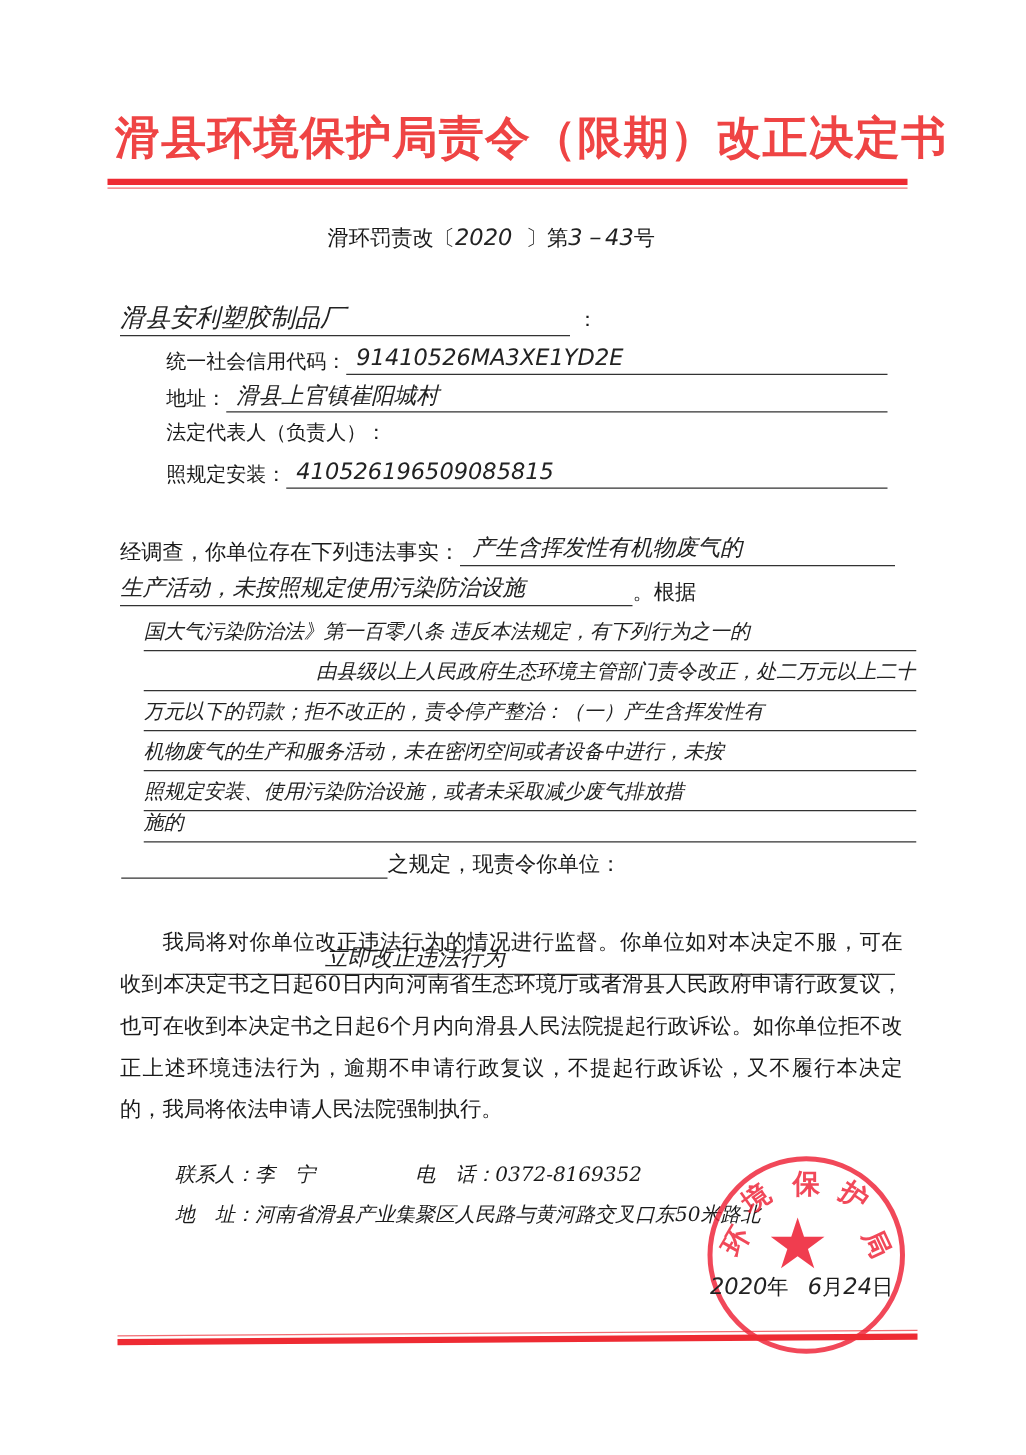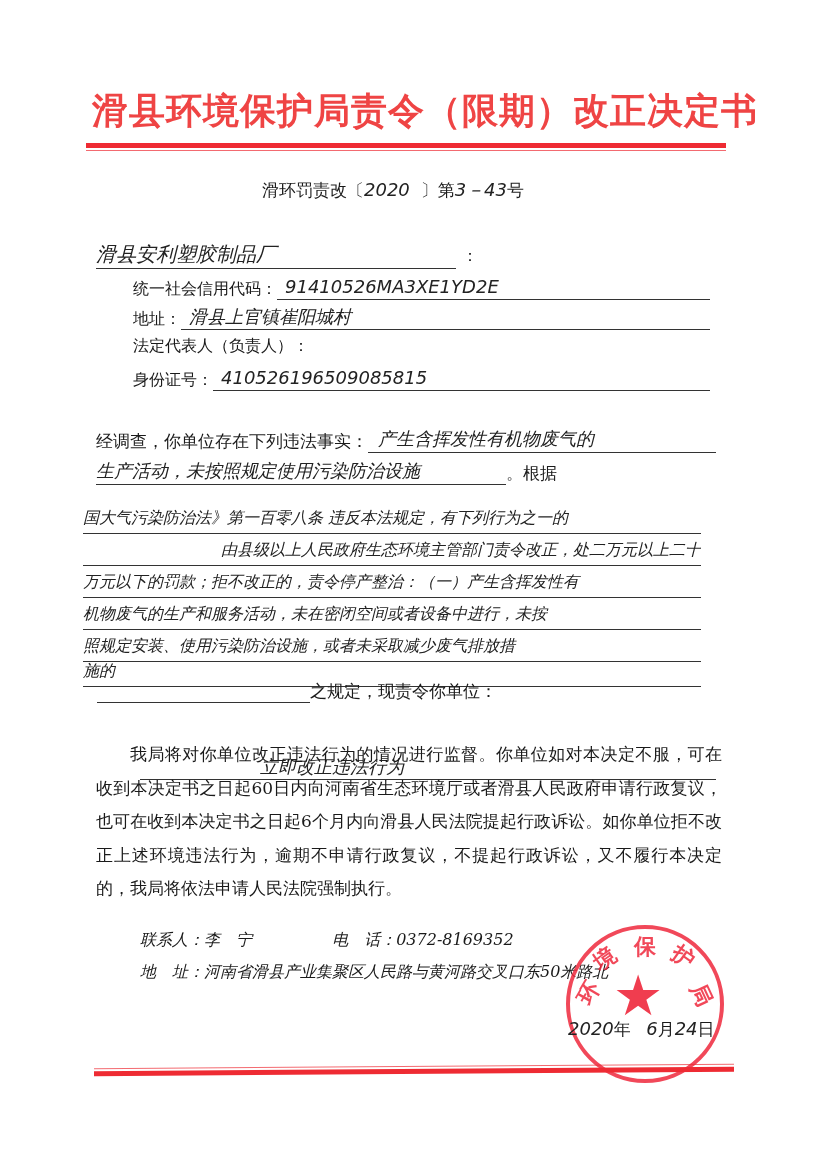--- a/index.html
+++ b/index.html
@@ -9,22 +9,22 @@
   .title { left: 92px; top: 86px; width: 640px; font-size: 36px; font-weight: bold;
            color: #ef4444; letter-spacing: 1px; white-space: nowrap; line-height: 48px; }
   .redline-thick { background: #ee2b33; }
   .docno { left: 262px; top: 178px; font-size: 17px; white-space: nowrap; }
   .hw { font-family: "DejaVu Sans", sans-serif; font-style: italic; color: #222;
         font-size: 18px; }
   .lbl { font-size: 16px; white-space: nowrap; }
   .uline { border-bottom: 1px solid #333; }
   .field { position: absolute; display: flex; align-items: flex-end; }
   .field .fill { flex: 1; border-bottom: 1px solid #333; padding-left: 8px; height: 24px; line-height: 24px; }
-  .body-line { position: absolute; left: 83px; width: 618px; height: 30px;
-               border-bottom: 1px solid #333; font-size: 16px; line-height: 30px; white-space: nowrap; overflow: hidden; margin-top: 13px; }
+  .body-line { position: absolute; left: 115px; width: 618px; height: 30px;
+               border-bottom: 1px solid #333; font-size: 16px; line-height: 30px; white-space: nowrap; overflow: hidden; }
   .para { left: 96px; width: 626px; font-size: 17px; line-height: 33.5px; text-indent: 2em;
           text-align: justify; }
   .contact { font-size: 16px; white-space: nowrap; font-style: italic; }
   .stamp { left: 566px; top: 925px; width: 158px; height: 158px; border-radius: 50%;
            border: 4px solid rgba(238,40,60,0.85); box-sizing: border-box; }
   .stamp-star { left: 613px; top: 968px; font-size: 56px; color: rgba(238,40,60,0.9); line-height: 1; }
   .stamp-ch { position: absolute; color: rgba(238,40,60,0.85); font-size: 22px; font-weight: bold; }
 </style>
 </head>
 <body>
@@ -47,21 +47,21 @@
   <span class="fill hw">91410526MA3XE1YD2E</span>
 </div>
 <div class="field" style="left:133px;top:305px;width:577px;">
   <span class="lbl">地址：</span>
   <span class="fill hw">滑县上官镇崔阳城村</span>
 </div>
 <div class="field" style="left:133px;top:336px;width:577px;">
   <span class="lbl">法定代表人（负责人）：</span>
 </div>
 <div class="field" style="left:133px;top:366px;width:577px;">
-  <span class="lbl">身份证号：</span>
+  <span class="lbl">照规定安装：</span>
   <span class="fill hw">410526196509085815</span>
 </div>
 
 <div class="abs" style="left:96px;top:426px;width:620px;display:flex;align-items:flex-end;">
   <span class="lbl" style="font-size:17px;">经调查，你单位存在下列违法事实：</span>
   <span class="hw uline" style="flex:1;padding-left:10px;height:26px;line-height:26px;">产生含挥发性有机物废气的</span>
 </div>
 <div class="abs" style="left:96px;top:458px;width:620px;display:flex;align-items:flex-end;">
   <span class="hw uline" style="width:410px;height:26px;line-height:26px;">生产活动，未按照规定使用污染防治设施</span>
   <span class="lbl" style="font-size:17px;">。根据</span>

